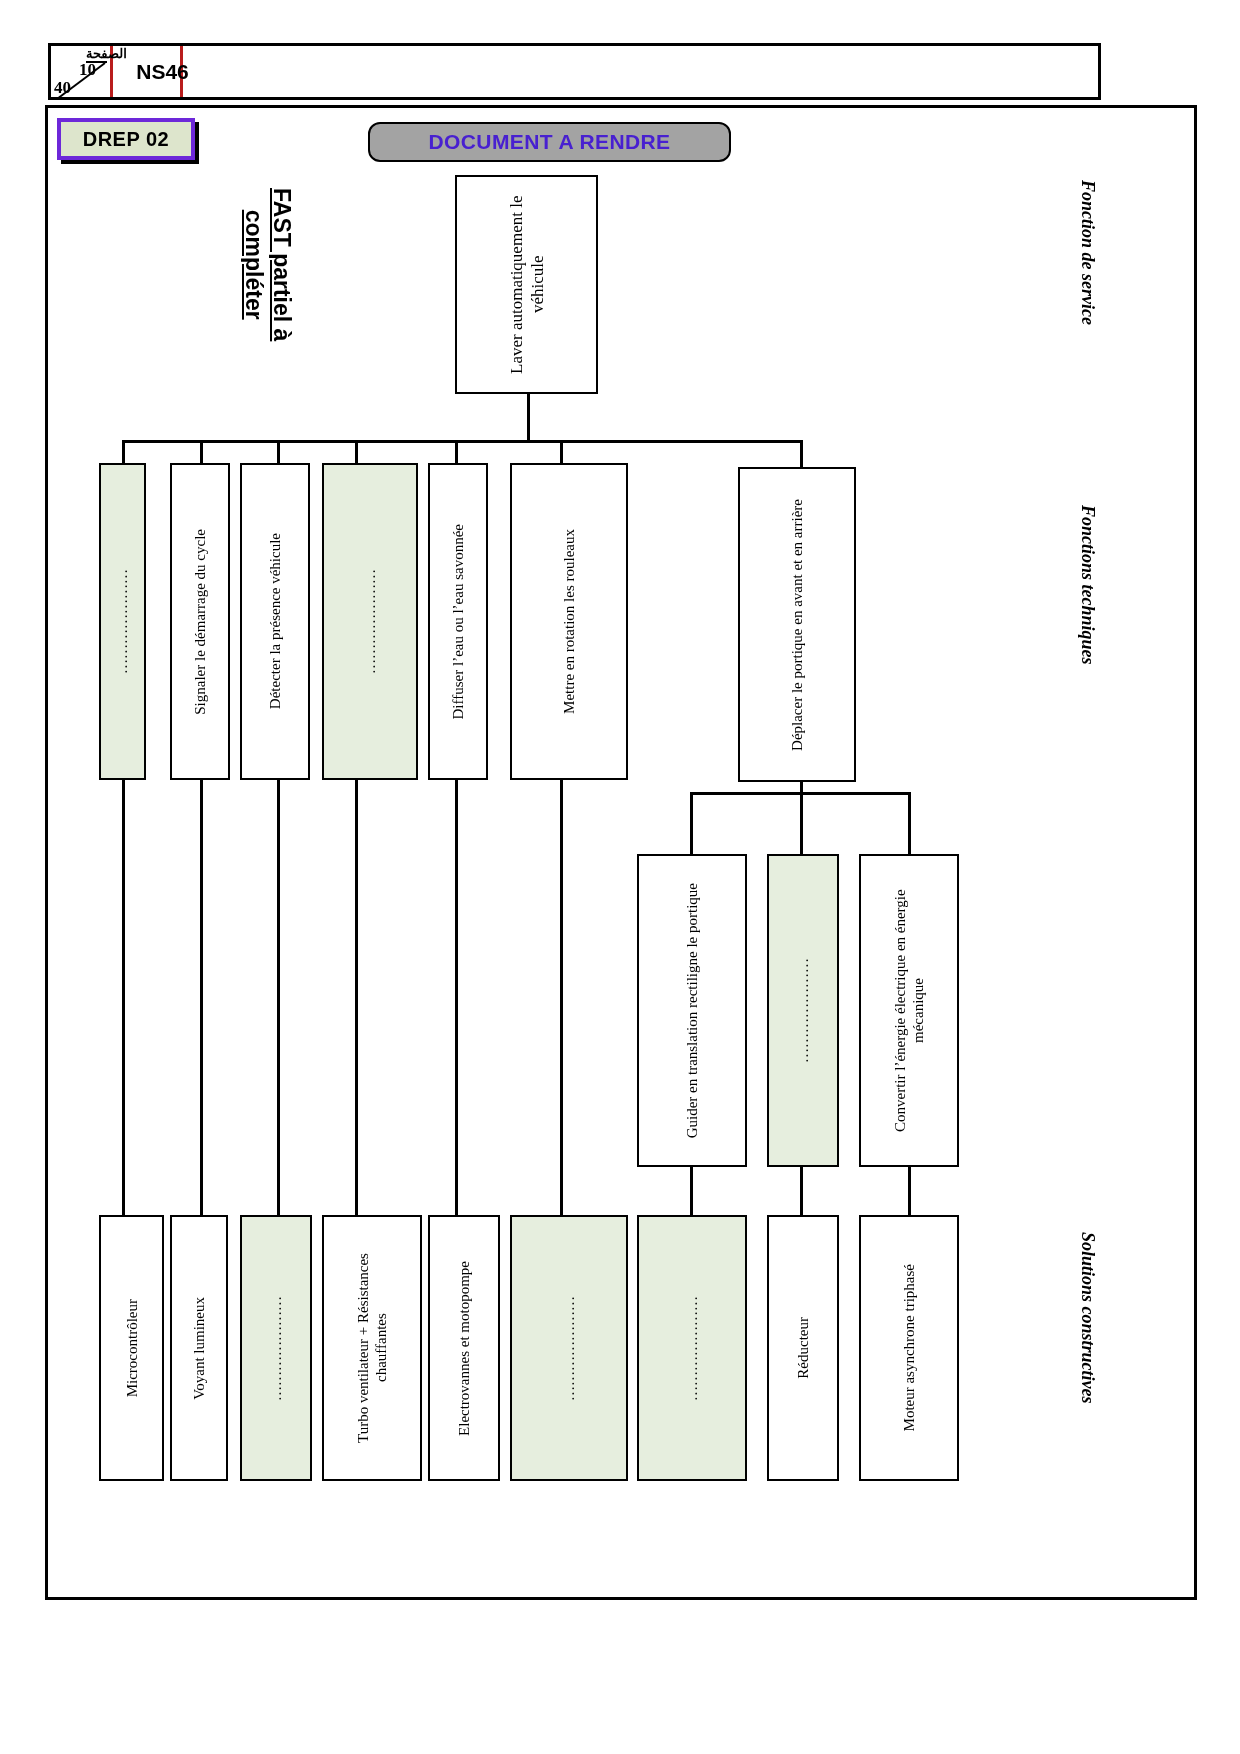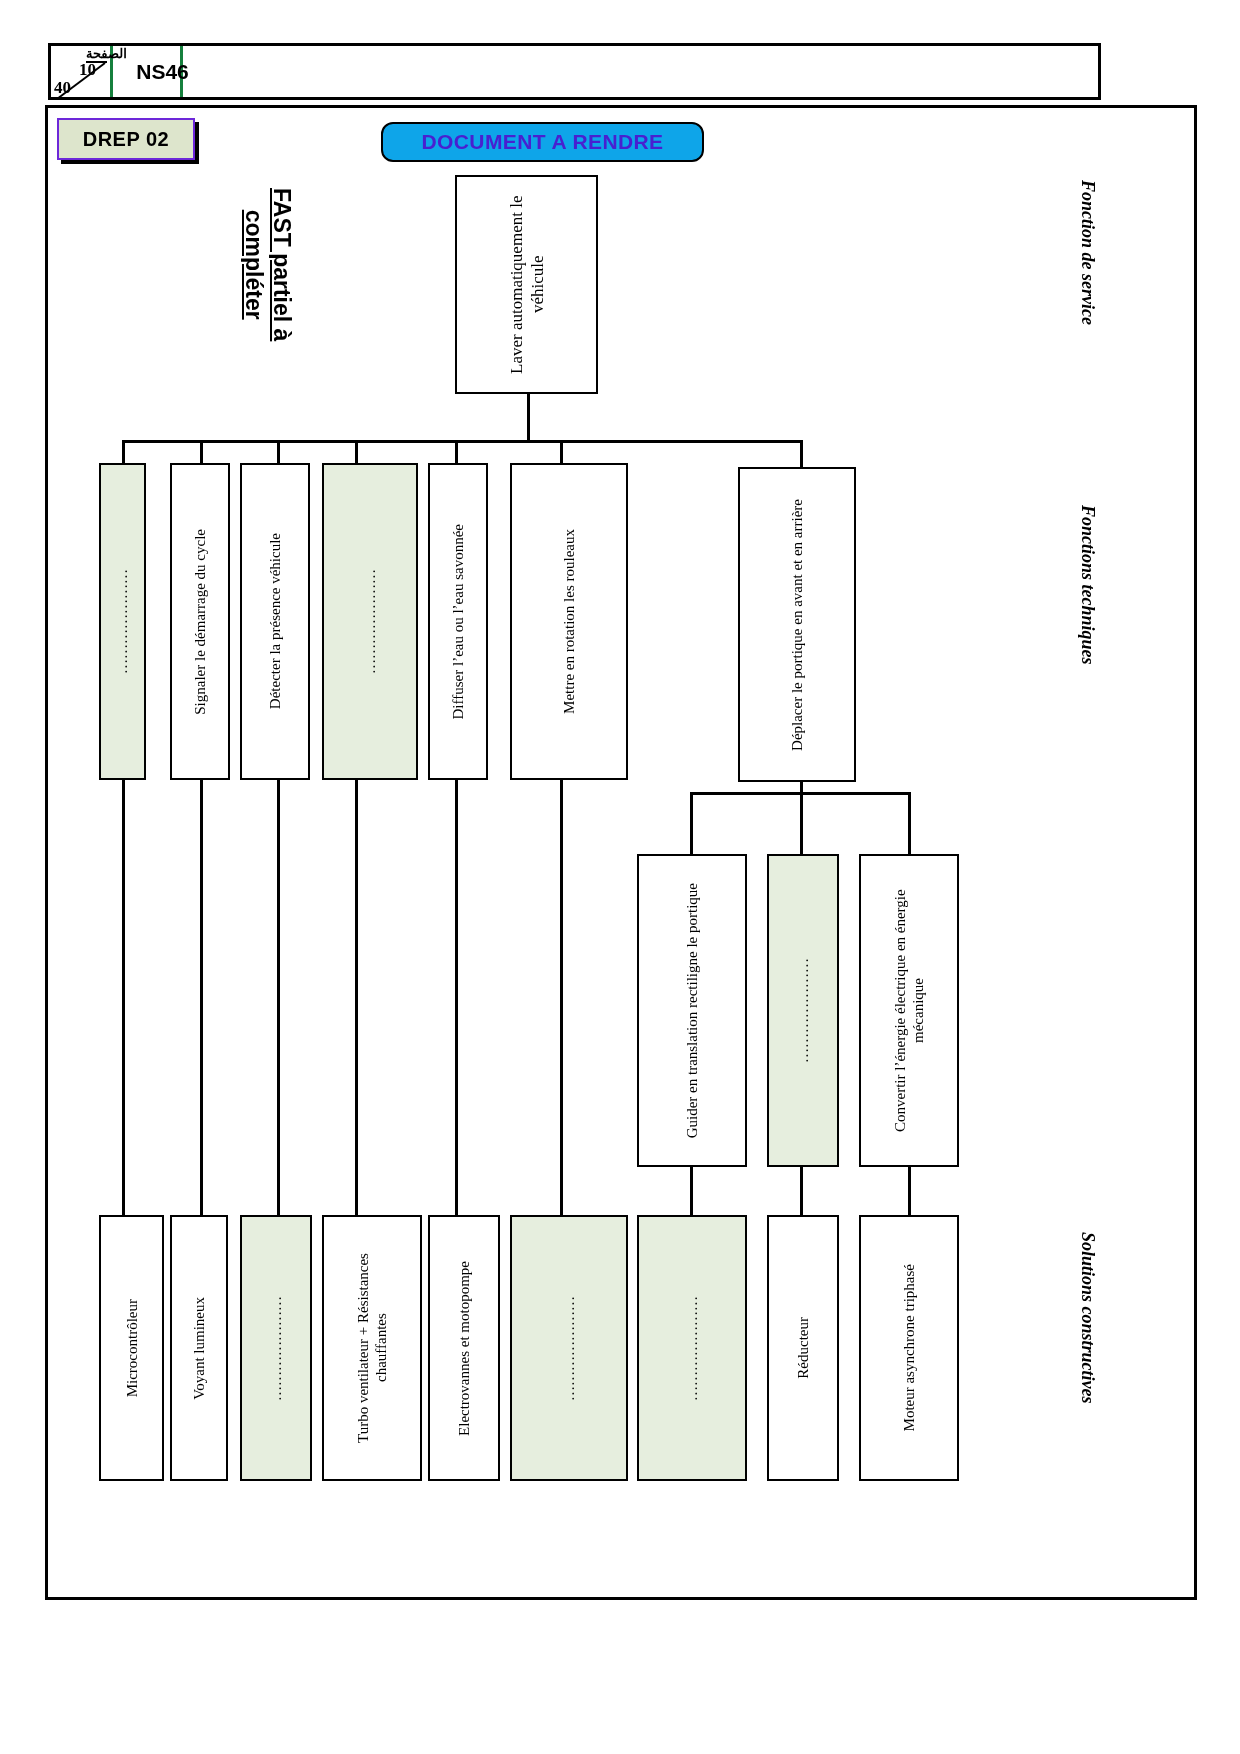--- a/index.html
+++ b/index.html
@@ -2,49 +2,49 @@
 <html><head>
 <meta charset="utf-8">
 <style>
   html,body{margin:0;padding:0;background:#fff;}
   body{width:1240px;height:1754px;position:relative;
        font-family:"Liberation Serif", serif;color:#000;}
 
   
   #header-table{position:absolute;left:48px;top:43px;width:1053px;height:57px;
                 border:3px solid #000;box-sizing:border-box;display:flex;}
-  .hdr-cell{border-right:3px solid #15803d;box-sizing:border-box;padding-left:32px;}
+  .hdr-cell{border-right:3px solid #b91c1c;box-sizing:border-box;padding-left:32px;}
   #page-fraction-cell{width:62px;position:relative;}
   #page-word{font-family:"Liberation Serif",serif;font-size:13px;font-weight:700;
              text-align:center;line-height:14px;border-bottom:2px solid #000;
              margin:1px 3px 0 3px;}
   #frac-slash{position:absolute;left:4px;top:15px;width:54px;height:40px;}
   #frac-num{position:absolute;left:28px;top:14px;font-size:17px;font-weight:700;text-align:center;}
   #frac-den{position:absolute;left:3px;top:32px;font-size:17px;font-weight:700;}
   #code-cell{width:70px;display:flex;align-items:center;justify-content:center;}
   #code-text{font-family:"Liberation Sans",sans-serif;font-size:21px;font-weight:700;}
   #arabic-cell{flex:1;border-right:none;direction:rtl;text-align:center;
                padding:2px 8px 0 8px;box-sizing:border-box;}
   .ar{font-family:"DejaVu Sans",sans-serif;font-size:12.5px;line-height:21px;
       font-weight:700;}
   .ar .num{font-family:"DejaVu Sans",sans-serif;font-size:16px;font-weight:700;}
 
   
   #drep-badge{position:absolute;left:57px;top:118px;width:138px;height:42px;}
   #drep-shadow{position:absolute;left:4px;top:4px;width:138px;height:42px;background:#000;}
   #drep-box{position:absolute;left:0;top:0;width:138px;height:42px;
-            background:#dde5cc;border:2px solid #6d28d9;box-sizing:border-box;
+            background:#dde5cc;border:4px solid #6d28d9;box-sizing:border-box;
             display:flex;align-items:center;justify-content:center;}
   #drep-text{font-family:"Liberation Sans",sans-serif;font-size:20px;font-weight:700;
              letter-spacing:.5px;}
 
   
-  #title-pill{position:absolute;left:381px;top:122px;width:323px;height:40px;
+  #title-pill{position:absolute;left:368px;top:122px;width:363px;height:40px;
               border:2px solid #000;border-radius:12px;box-sizing:border-box;
-              display:flex;align-items:center;justify-content:center;background:#0ea5e9;}
+              display:flex;align-items:center;justify-content:center;background:#a3a3a3;}
   #title-text{font-family:"Liberation Sans",sans-serif;font-size:21px;font-weight:700;
               color:#4820d0;letter-spacing:.4px;}
 
   
   #frame{position:absolute;left:45px;top:105px;width:1152px;height:1495px;
          border:3px solid #000;box-sizing:border-box;}
 
   
   .band-label{position:absolute;font-family:"Liberation Serif",serif;font-weight:700;
               font-style:italic;font-size:18px;white-space:nowrap;

